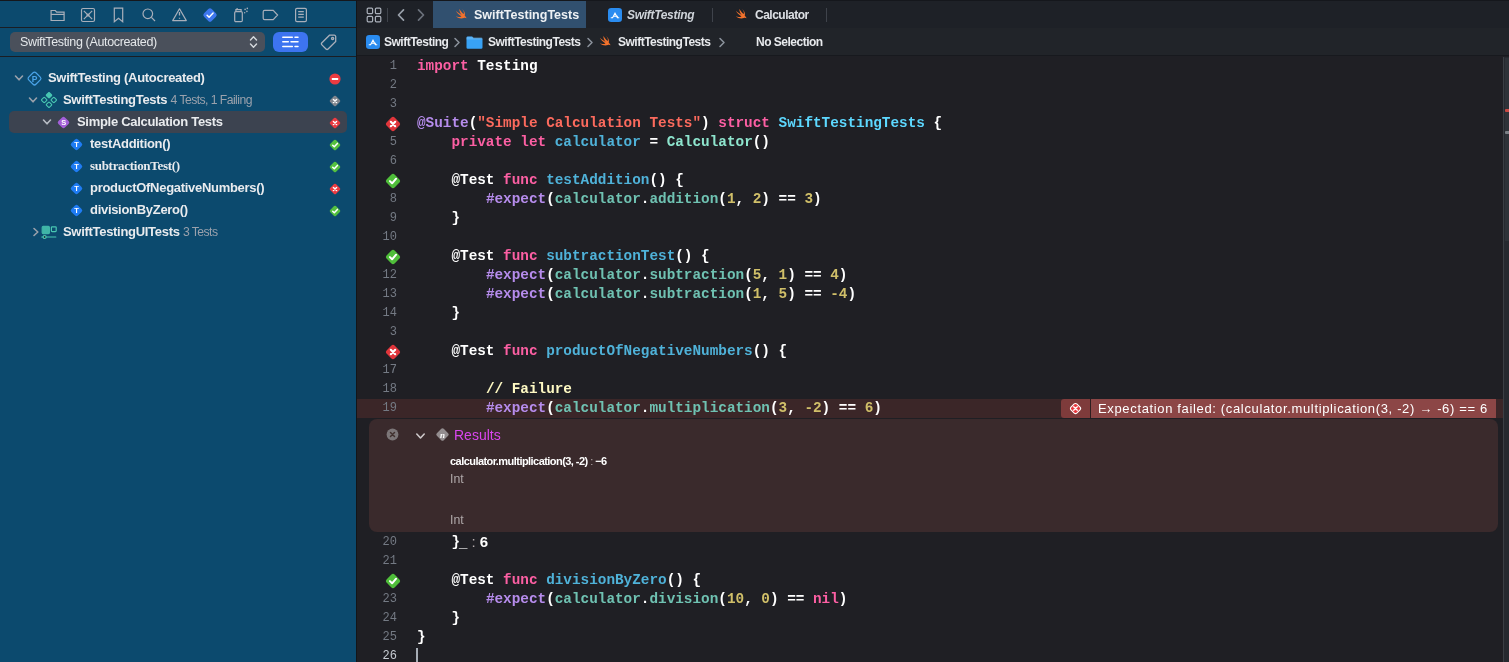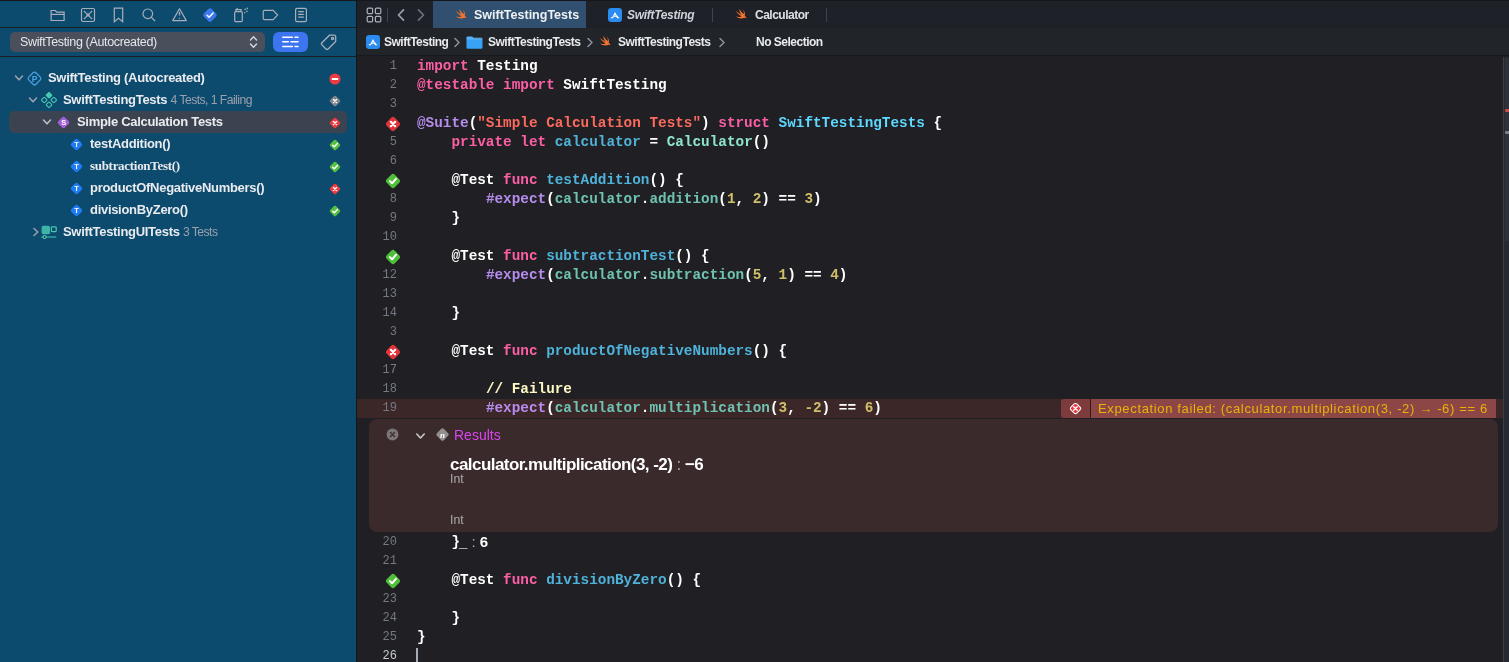--- a/index.html
+++ b/index.html
@@ -35,21 +35,21 @@
   .s { color:#fc6a5d; }
   .n { color:#d0bf69; }
   .c { color:#fef9c3; }
   .t { color:#5dd8ff; }
   .d { color:#4fb2d9; }
   .p { color:#6fc2b2; }
   .q { color:#8ee5ce; }
   .badge { position:absolute; left:27.5px; top:1.5px; }
   #banner { position:absolute; top:0; left:704px; height:19px; display:flex; }
   #bannericon { width:30px; height:19px; background:#7e3b3b; border-radius:3px 0 0 3px; border-right:1px solid #2e1d1e; display:flex; align-items:center; justify-content:center; }
-  #bannertxt { height:19px; background:#8c4646; color:#eab308; font-size:13px; letter-spacing:0.65px; line-height:19px; padding:0 8px 0 7px; font-family:"Liberation Sans",sans-serif; white-space:pre; }
+  #bannertxt { height:19px; background:#8c4646; color:#ffffff; font-size:13px; letter-spacing:0.65px; line-height:19px; padding:0 8px 0 7px; font-family:"Liberation Sans",sans-serif; white-space:pre; }
   #resultspanel { position:absolute; left:12px; width:1129px; height:113px; background:#3a2a2c; border-radius:8px; }
   #rightstrip { position:absolute; left:1146px; top:57px; width:6px; height:605px; background:#26292f; border-left:1px solid #3a3e44; }
   .stripmark { position:absolute; left:1px; width:5px; height:3px; border-radius:1px; }
 </style>
 </head>
 <body>
 <div id="sidebar">
   <div id="navtools">
     <svg width="356" height="28" viewBox="0 0 356 28" fill="none" stroke="#a9afba" stroke-width="1.2">
 
@@ -286,21 +286,20 @@
       </svg>
     <div class="abs" style="left:375px;top:0;line-height:28px;margin-left:24px;">No Selection</div>
   </div>
   <div id="codearea">
   <div class="row" style="top:57px;">
         <div class="num">1</div>
         <div class="code"><span class="k">import</span> Testing</div>
       </div>
   <div class="row" style="top:76px;">
         <div class="num">2</div>
-        <div class="code"><span class="k">@testable</span> <span class="k">import</span> SwiftTesting</div>
       </div>
   <div class="row" style="top:95px;">
         <div class="num">3</div>
       </div>
   <div class="row" style="top:114px;">
         <svg class="badge" width="16" height="16" viewBox="0 0 16 16">
           <rect x="2.3" y="2.3" width="11.4" height="11.4" rx="2.6" transform="rotate(45 8 8)" fill="#e0353b"></rect>
           <path d="M5.8 5.8 L10.2 10.2 M10.2 5.8 L5.8 10.2" stroke="#fff" stroke-width="2.1" stroke-linecap="round"></path>
         </svg>
         <div class="code"><span class="m">@Suite</span>(<span class="s">"Simple Calculation Tests"</span>) <span class="k">struct</span> <span class="t">SwiftTestingTests</span> {</div>
@@ -336,20 +335,21 @@
           <path d="M4.9 8.1 L7.1 10.3 L11.1 5.7" stroke="#fff" stroke-width="2" fill="none" stroke-linecap="round" stroke-linejoin="round"></path>
         </svg>
         <div class="code">    @Test <span class="k">func</span> <span class="d">subtractionTest</span>() {</div>
       </div>
   <div class="row" style="top:266px;">
         <div class="num">12</div>
         <div class="code">        <span class="m">#expect</span>(<span class="p">calculator</span>.<span class="p">subtraction</span>(<span class="n">5</span>, <span class="n">1</span>) == <span class="n">4</span>)</div>
       </div>
   <div class="row" style="top:285px;">
         <div class="num">13</div>
+        <div class="code">        <span class="m">#expect</span>(<span class="p">calculator</span>.<span class="p">subtraction</span>(<span class="n">1</span>, <span class="n">5</span>) == <span class="n">-4</span>)</div>
       </div>
   <div class="row" style="top:304px;">
         <div class="num">14</div>
         <div class="code">    }</div>
       </div>
   <div class="row" style="top:323px;">
         <div class="num">3</div>
       </div>
   <div class="row" style="top:342px;">
         <svg class="badge" width="16" height="16" viewBox="0 0 16 16">
@@ -387,20 +387,21 @@
       </div>
   <div class="row" style="top:571px;">
         <svg class="badge" width="16" height="16" viewBox="0 0 16 16">
           <rect x="2.3" y="2.3" width="11.4" height="11.4" rx="2.6" transform="rotate(45 8 8)" fill="#4fbe3a"></rect>
           <path d="M4.9 8.1 L7.1 10.3 L11.1 5.7" stroke="#fff" stroke-width="2" fill="none" stroke-linecap="round" stroke-linejoin="round"></path>
         </svg>
         <div class="code">    @Test <span class="k">func</span> <span class="d">divisionByZero</span>() {</div>
       </div>
   <div class="row" style="top:590px;">
         <div class="num">23</div>
+        <div class="code">        <span class="m">#expect</span>(<span class="p">calculator</span>.<span class="p">division</span>(<span class="n">10</span>, <span class="n">0</span>) == <span class="k">nil</span>)</div>
       </div>
   <div class="row" style="top:609px;">
         <div class="num">24</div>
         <div class="code">    }</div>
       </div>
   <div class="row" style="top:628px;">
         <div class="num">25</div>
         <div class="code">}</div>
       </div>
   <div class="row" style="top:647px;">
@@ -413,21 +414,21 @@
           <path d="M4.5 4.5 L8.5 8.5 M8.5 4.5 L4.5 8.5" stroke="#41312f" stroke-width="1.5" stroke-linecap="round"></path>
         </svg>
     <svg class="abs" style="left:46px;top:13px;" width="11" height="8" viewBox="0 0 11 8" fill="none" stroke="#cdc8c9" stroke-width="1.6" stroke-linecap="round" stroke-linejoin="round">
           <path d="M1.8 2 L5.5 6 L9.2 2"></path>
         </svg>
     <svg class="abs" style="left:66px;top:8px;" width="15" height="15" viewBox="0 0 15 15">
           <rect x="2.6" y="2.6" width="9.8" height="9.8" rx="1.8" transform="rotate(45 7.5 7.5)" fill="#938d8f"></rect>
           <text x="7.5" y="10.6" font-size="9" font-style="italic" font-weight="bold" fill="#fff" text-anchor="middle" font-family="Liberation Serif, serif">n</text>
         </svg>
     <div class="abs" style="left:85px;top:8px;font-size:14px;color:#d946ef;">Results</div>
-    <div class="abs" style="left:81px;top:36px;font-size:17px;letter-spacing:-0.55px;color:#fff;"><b>calculator.multiplication(3, -2)</b><span style="color:#b3abac;"> : </span><b>−6</b></div>
+    <div class="abs" style="left:81px;top:36px;font-size:11px;letter-spacing:-0.55px;color:#fff;"><b>calculator.multiplication(3, -2)</b><span style="color:#b3abac;"> : </span><b>−6</b></div>
     <div class="abs" style="left:81px;top:53px;font-size:12.3px;color:#afa8a9;">Int</div>
     <div class="abs" style="left:90px;top:77px;font-size:15px;color:#fff;margin-top:37px;"><b>_</b><span style="color:#b3abac;"> : </span><b>6</b></div>
     <div class="abs" style="left:81px;top:94px;font-size:12.3px;color:#afa8a9;">Int</div>
   </div>
   </div>
   <div id="rightstrip">
     <div style="position:absolute;left:1px;top:1px;width:5px;height:183px;background:#2e3238;"></div>
     <div class="stripmark" style="top:52px;background:#c94a44;"></div>
     <div class="stripmark" style="top:74px;background:#7b8086;"></div>
   </div>

